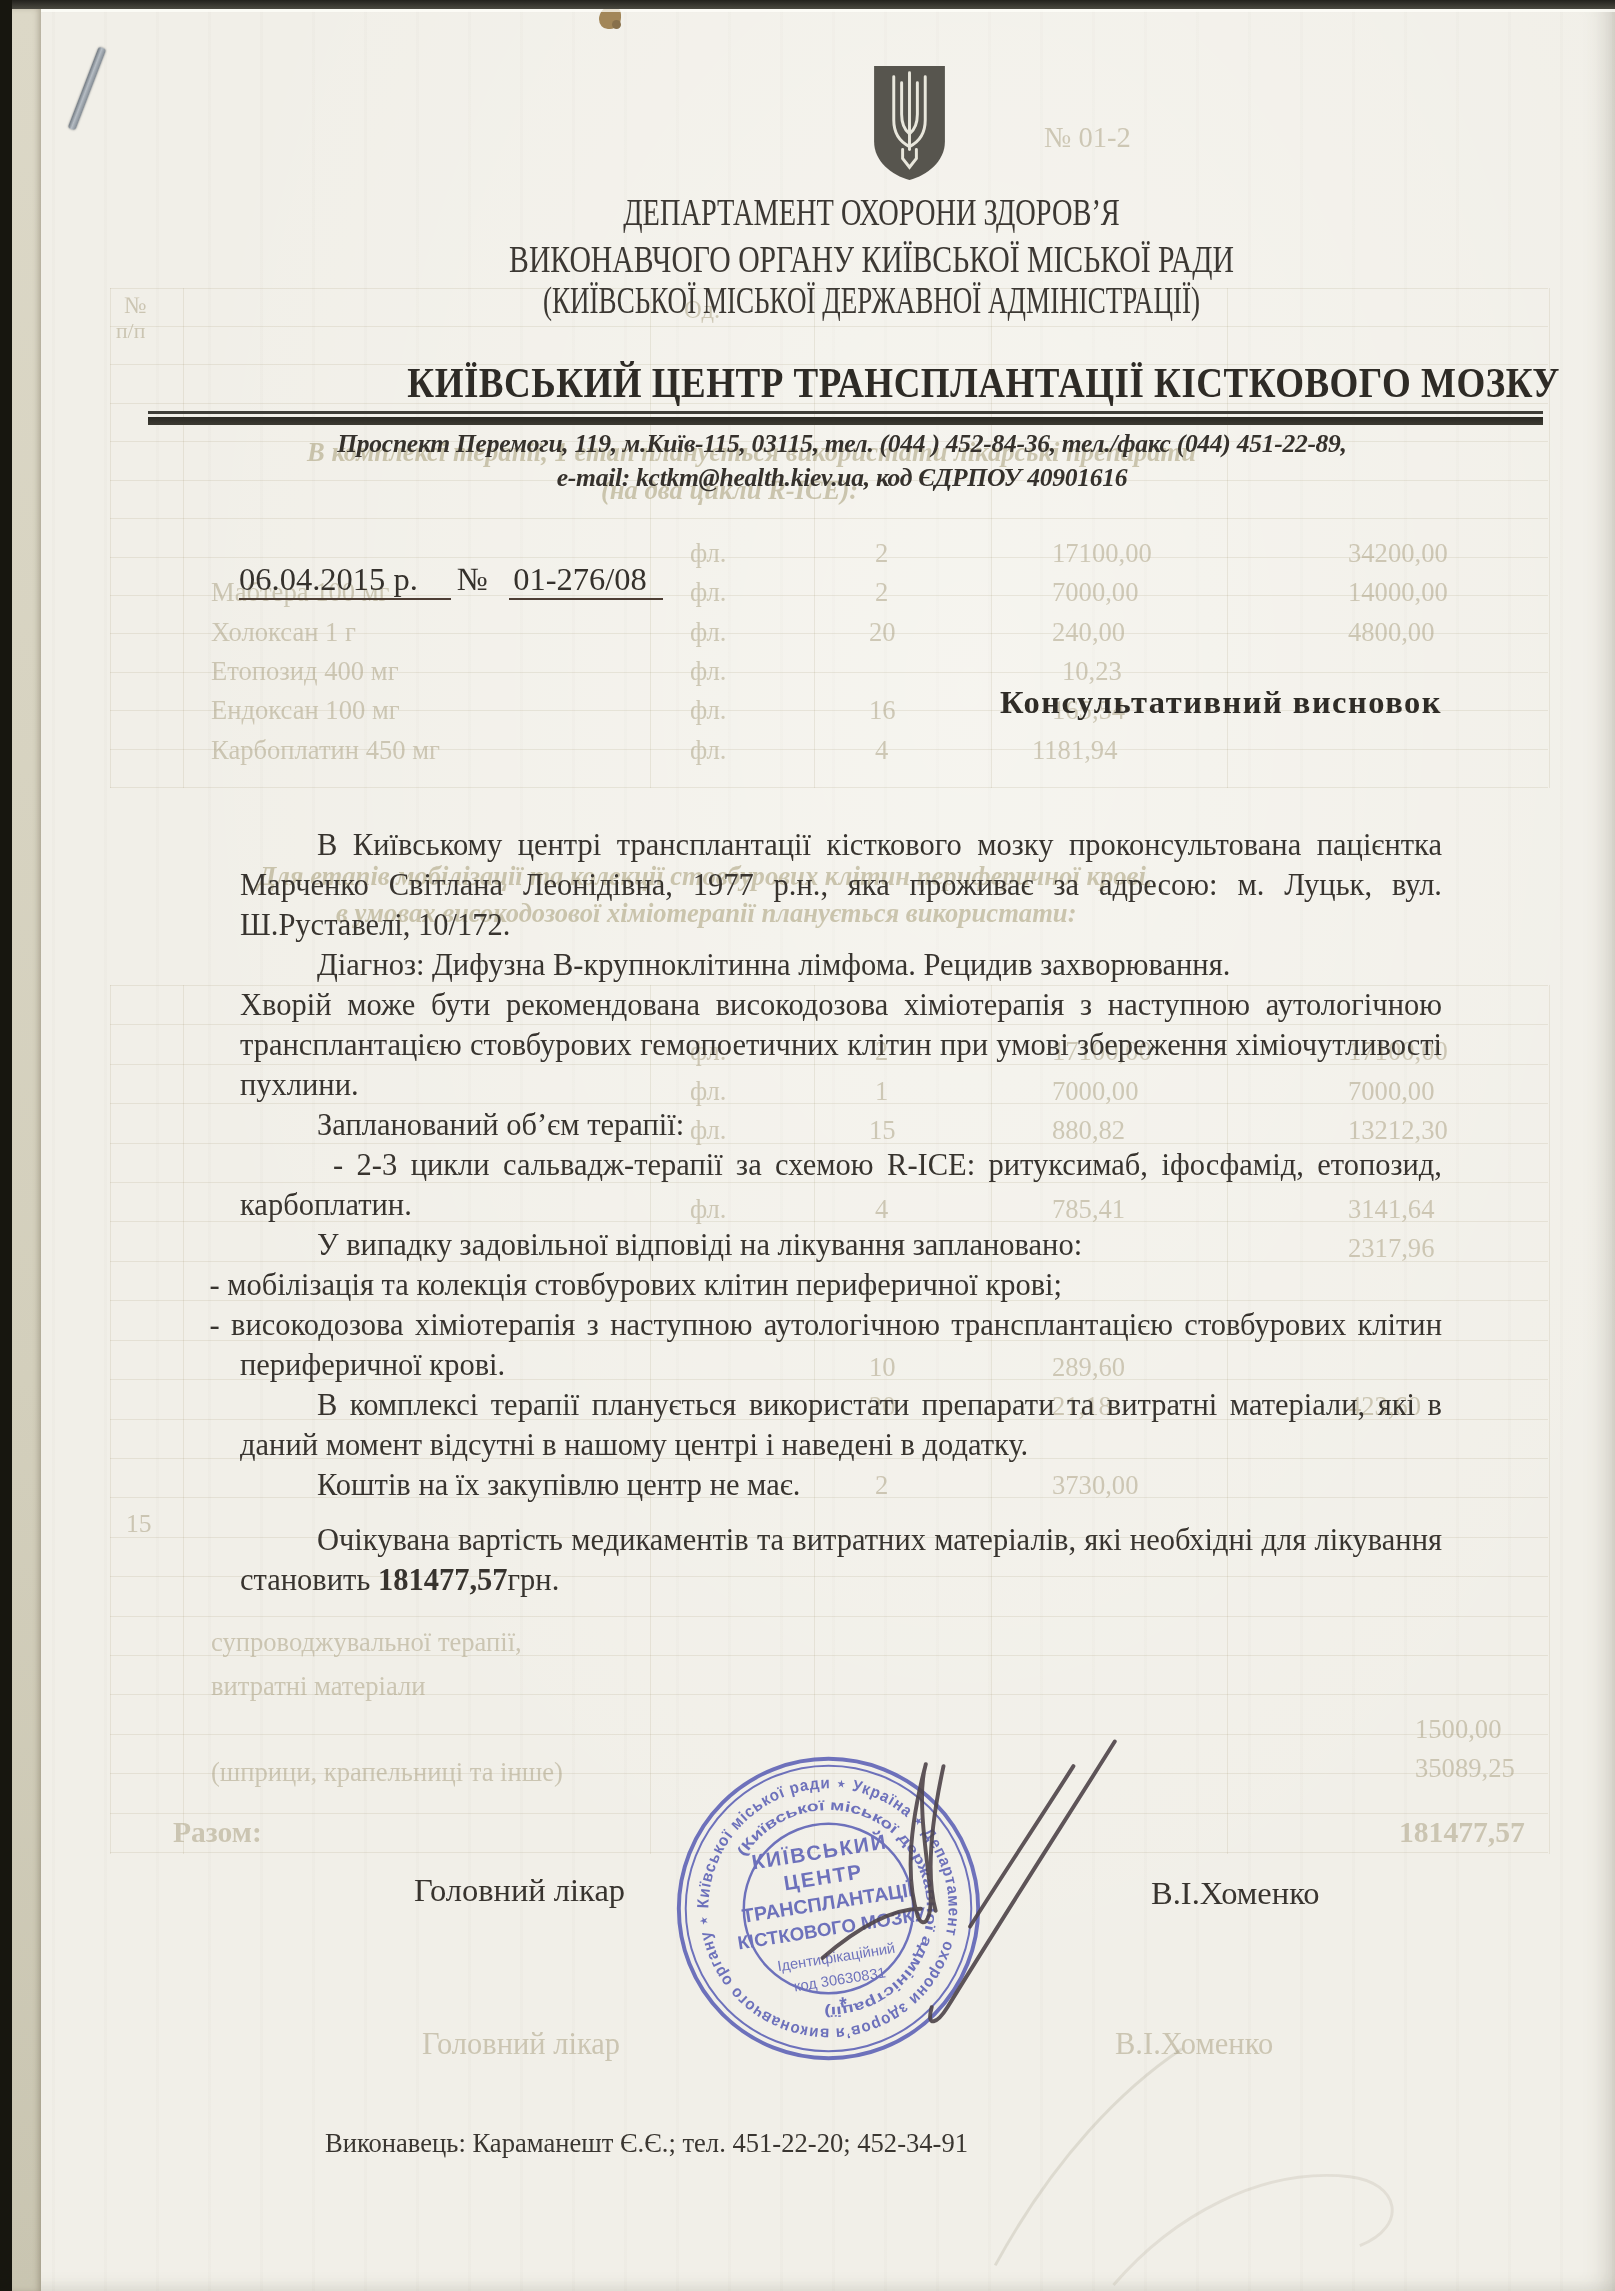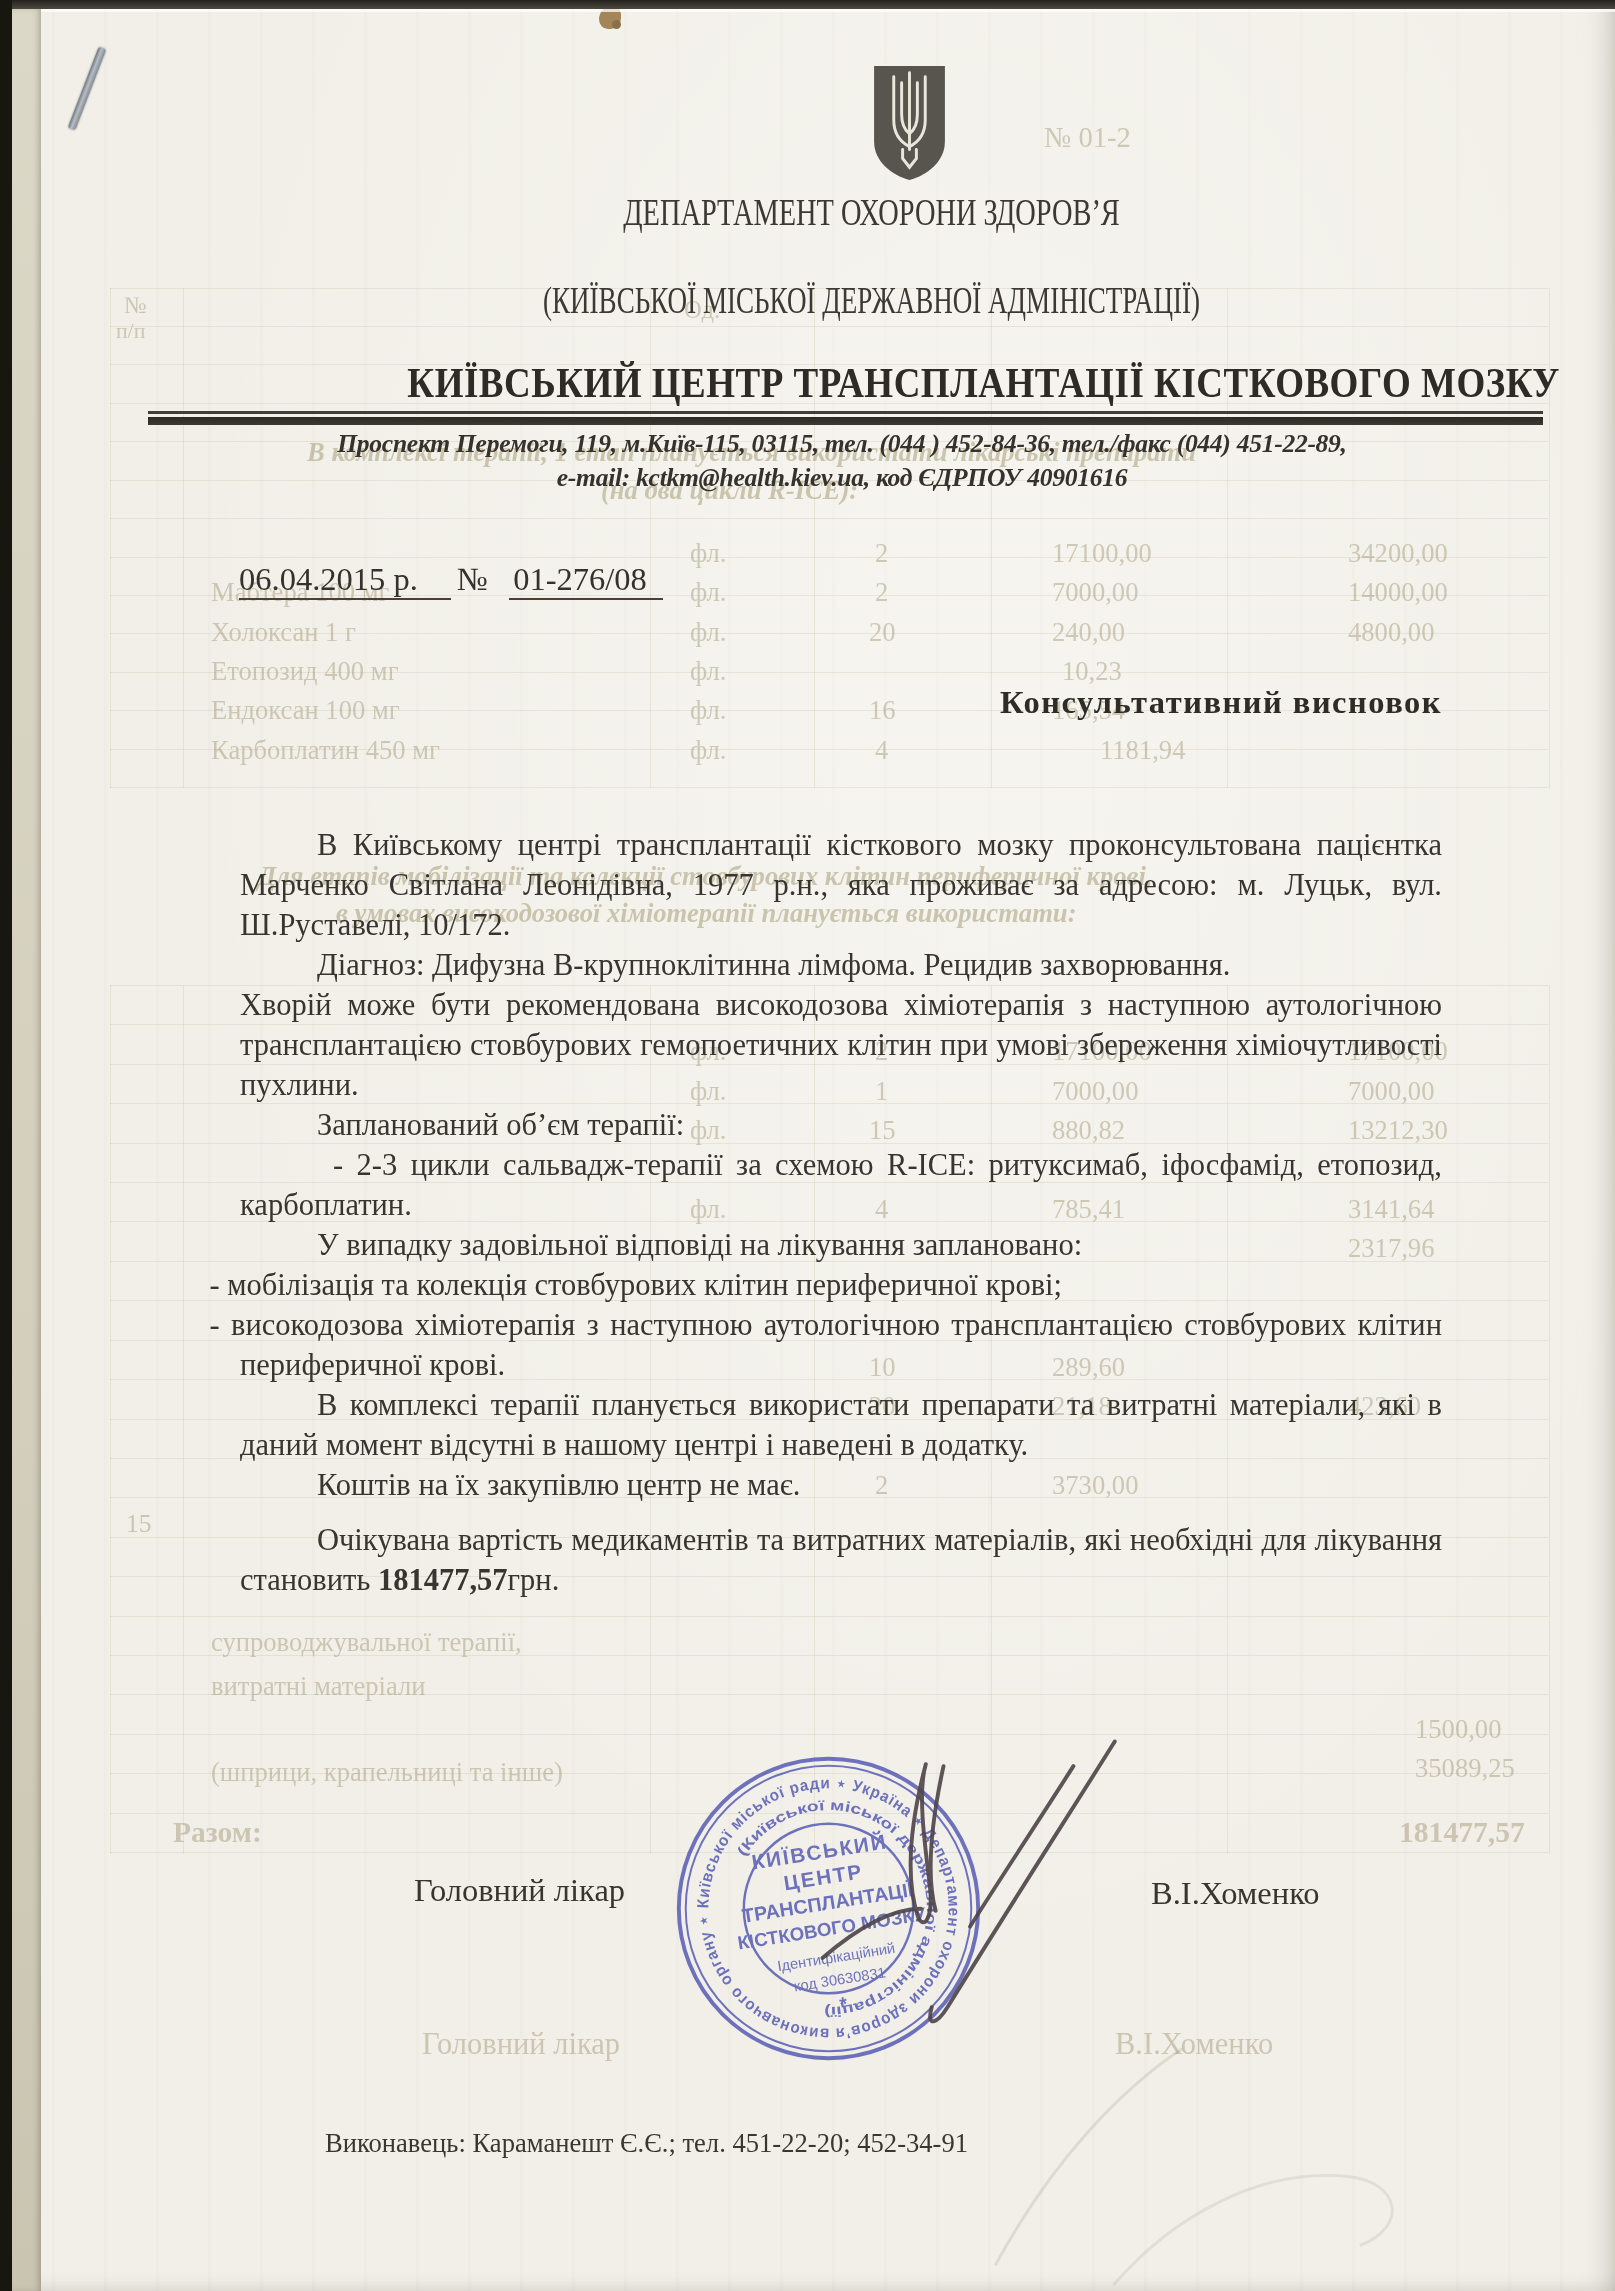--- a/index.html
+++ b/index.html
@@ -108,21 +108,21 @@
       <span style="left: 211px; top: 656px; font-size: 26.6px;">Етопозид 400 мг</span>
       <span style="left: 690px; top: 656px; font-size: 26.6px;">фл.</span>
       <span style="left: 1062px; top: 656px; font-size: 26.6px;">10,23</span>
       <span style="left: 211px; top: 695px; font-size: 26.6px;">Ендоксан 100 мг</span>
       <span style="left: 690px; top: 695px; font-size: 26.6px;">фл.</span>
       <span style="left: 869px; top: 695px; font-size: 26.6px;">16</span>
       <span style="left: 1052px; top: 695px; font-size: 26.6px;">165,54</span>
       <span style="left: 211px; top: 735px; font-size: 26.6px;">Карбоплатин 450 мг</span>
       <span style="left: 690px; top: 735px; font-size: 26.6px;">фл.</span>
       <span style="left: 875px; top: 735px; font-size: 26.6px;">4</span>
-      <span style="left: 1100px; top: 735px; font-size: 26.6px;">1181,94</span>
+      <span style="left: 1032px; top: 735px; font-size: 26.6px;">1181,94</span>
       <span class="b i" style="left: 258px; top: 861px; font-size: 26.6px;">Для етапів мобілізації та колекції стовбурових клітин периферичної крові,</span>
       <span class="b i" style="left: 296px; top: 898px; font-size: 26.6px; margin-left: 40px;">в умовах високодозової хіміотерапії планується використати:</span>
       <span style="left: 690px; top: 1036px; font-size: 26.6px;">фл.</span>
       <span style="left: 875px; top: 1036px; font-size: 26.6px;">2</span>
       <span style="left: 1052px; top: 1036px; font-size: 26.6px;">17100,00</span>
       <span style="left: 1348px; top: 1036px; font-size: 26.6px;">17100,00</span>
       <span style="left: 690px; top: 1076px; font-size: 26.6px;">фл.</span>
       <span style="left: 875px; top: 1076px; font-size: 26.6px;">1</span>
       <span style="left: 1052px; top: 1076px; font-size: 26.6px;">7000,00</span>
       <span style="left: 1348px; top: 1076px; font-size: 26.6px;">7000,00</span>
@@ -220,20 +220,23 @@
         <path d="M56,14 V58 C56,72 50,80 40,85"></path>
         <path d="M32,20 V52 C32,62 35,68 40,72"></path>
         <path d="M48,20 V52 C48,62 45,68 40,72"></path>
         <path d="M33,88 L33,97 L40,106 L47,97 L47,88"></path>
       </g>
     </svg>
 
     <div class="hdr hdr-l1">
         <div>ДЕПАРТАМЕНТ  ОХОРОНИ  ЗДОРОВ’Я</div>
       </div>
+    <div class="hdr hdr-l2">
+        <div>ВИКОНАВЧОГО ОРГАНУ  КИЇВСЬКОЇ МІСЬКОЇ РАДИ</div>
+      </div>
     <div class="hdr hdr-l3">
         <div>(КИЇВСЬКОЇ  МІСЬКОЇ  ДЕРЖАВНОЇ  АДМІНІСТРАЦІЇ)</div>
       </div>
     <div class="org">
         <div>КИЇВСЬКИЙ ЦЕНТР ТРАНСПЛАНТАЦІЇ КІСТКОВОГО МОЗКУ</div>
       </div>
     <div class="rule">
         <div class="thin"></div>
         <div class="thick"></div>
       </div>

